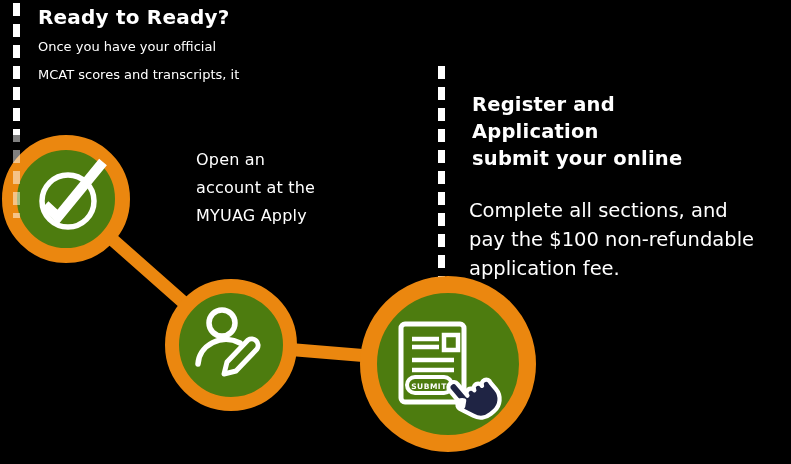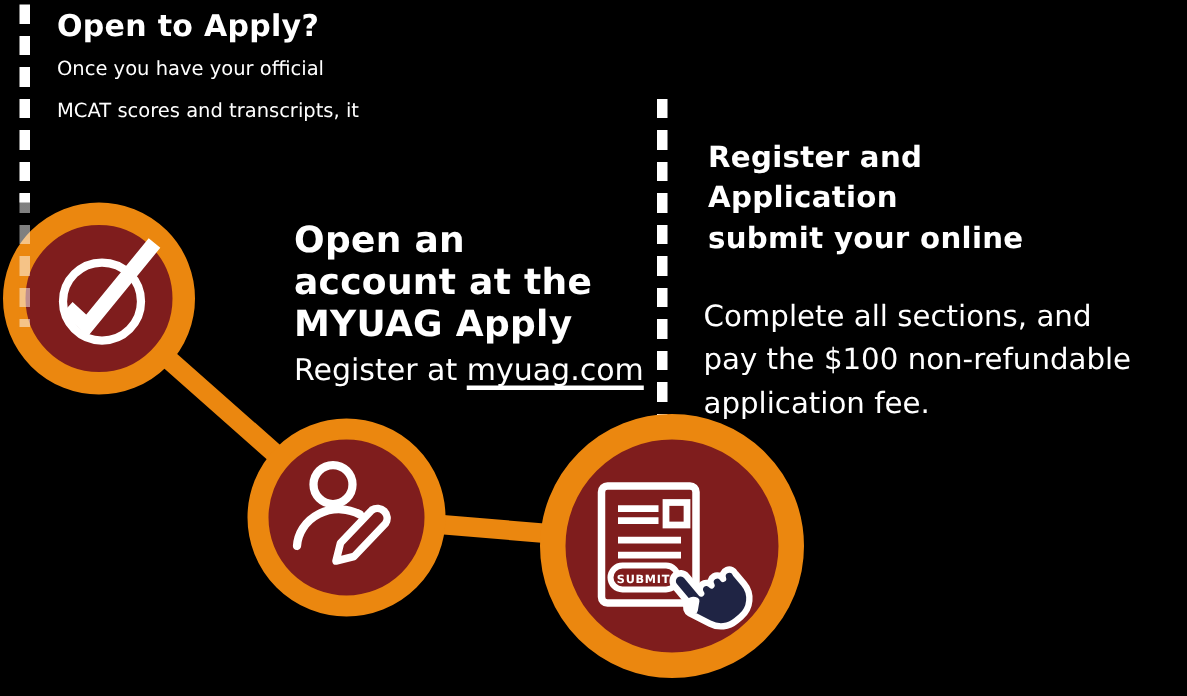--- a/index.html
+++ b/index.html
@@ -14,27 +14,27 @@
   }
   .dash-faded{opacity:.5;z-index:6;}
   
   .connector{
     position:absolute;height:13px;background:#EB870F;border-radius:7px;
     transform-origin:0 50%;z-index:1;
   }
   
   .circle{
     position:absolute;box-sizing:border-box;border-radius:50%;
-    background:#7f1d1d;border-style:solid;border-color:#EB870F;
+    background:#4d7c0f;border-style:solid;border-color:#EB870F;
     display:flex;align-items:center;justify-content:center;z-index:2;text-align:center;
   }
   
   .tblock{position:absolute;z-index:4;}
   .title{font-weight:bold;font-size:20px;line-height:26px;letter-spacing:.2px;}
-  .title3{font-weight:bold;font-size:24px;line-height:28px;letter-spacing:.2px;}
+  .title3{font-weight:normal;font-size:16px;line-height:28px;letter-spacing:.2px;}
   .title-r{font-weight:bold;font-size:19.5px;line-height:27px;letter-spacing:.2px;}
   .body{font-size:13px;line-height:28px;}
   .body-r{font-size:19.5px;line-height:29px;}
   .register{font-size:20px;line-height:26px;margin-top:3px;}
   .link{
     text-decoration:underline;text-decoration-thickness:2.5px;text-underline-offset:4px;
     cursor:pointer;
   }
   svg text{font-family:"DejaVu Sans","Liberation Sans",sans-serif;}
 </style>
@@ -44,42 +44,39 @@
 <div class="stage">
 
   <div class="dash-v" style="left:13px;top:3px;height:132px;"></div>
   <div class="dash-v dash-faded" style="left:13px;top:129px;height:89px;"></div>
   <div class="dash-v" style="left:438px;top:66px;height:226px;z-index:0;"></div>
 
   <div class="connector" style="left:66px;top:192px;width:220px;transform:rotate(41.5deg);"></div>
   <div class="connector" style="left:231px;top:338px;width:218px;transform:rotate(4.75deg);"></div>
 
   <div class="tblock" style="left:38px;top:4px;">
-    <div class="title">Open to Apply?</div>
+    <div class="title">Ready to Ready?</div>
     <div class="body" style="margin-top:3px;">
       <div>Once you have your official</div>
       <div>MCAT scores and transcripts, it</div>
     </div>
   </div>
 
   <div class="circle" style="left:2px;top:135px;width:128px;height:128px;border-width:15px;">
     <svg width="98" height="98" viewBox="0 0 98 98">
       <circle cx="51" cy="51" r="26" fill="none" stroke="#ffffff" stroke-width="5.5"></circle>
       <polyline points="28,55 41,67 86,12" fill="none" stroke="#ffffff" stroke-width="10" stroke-linecap="butt" stroke-linejoin="miter"></polyline>
     </svg>
   </div>
 
   <div class="tblock" style="left:196px;top:146px;">
     <div class="title3">
       <div>Open an</div>
       <div>account at the</div>
       <div>MYUAG Apply</div>
-    </div>
-    <div class="register">
-      <span>Register at </span><span class="link">myuag.com</span>
     </div>
   </div>
 
   <div class="circle" style="left:165px;top:279px;width:132px;height:132px;border-width:14px;">
     <svg width="104" height="104" viewBox="0 0 104 104">
       <circle cx="43" cy="30" r="13" fill="none" stroke="#ffffff" stroke-width="5.5"></circle>
       <path d="M19 71 A 28 26 0 0 1 61 50" fill="none" stroke="#ffffff" stroke-width="5.5" stroke-linecap="round"></path>
       <path d="M45 81 L48 69 L69 47 A 6.5 6.5 0 0 1 78 56 L57 78 Z" fill="none" stroke="#ffffff" stroke-width="5" stroke-linejoin="round"></path>
     </svg>
   </div>

